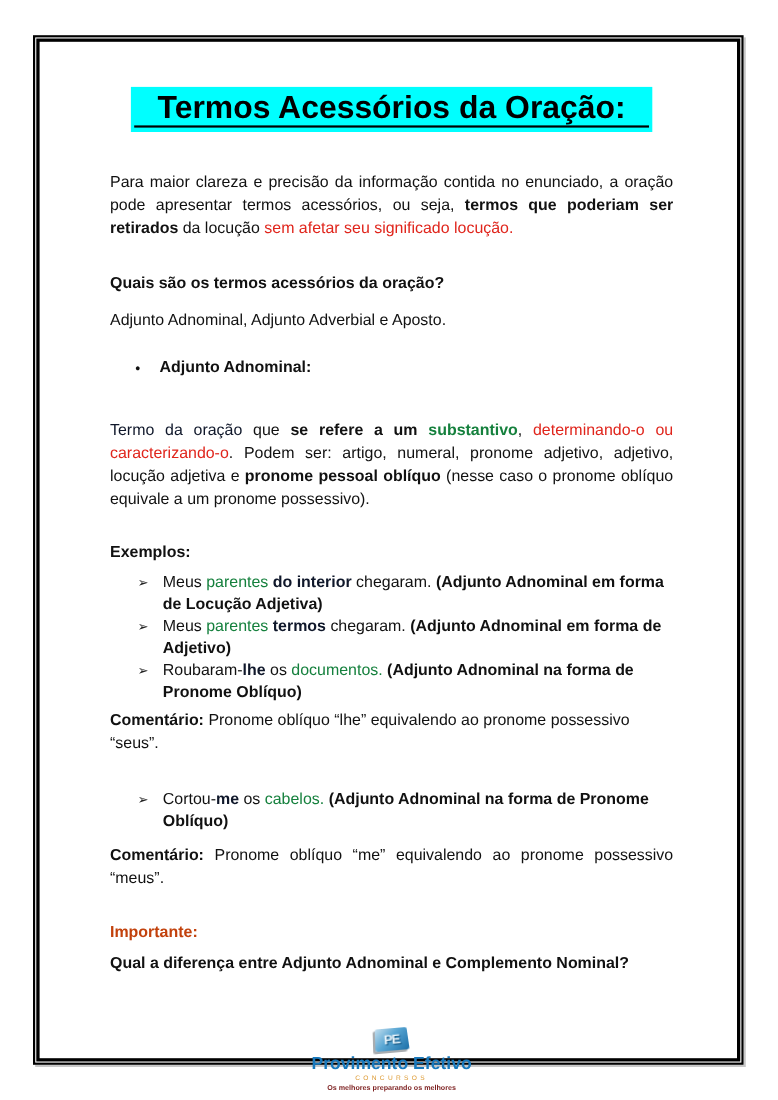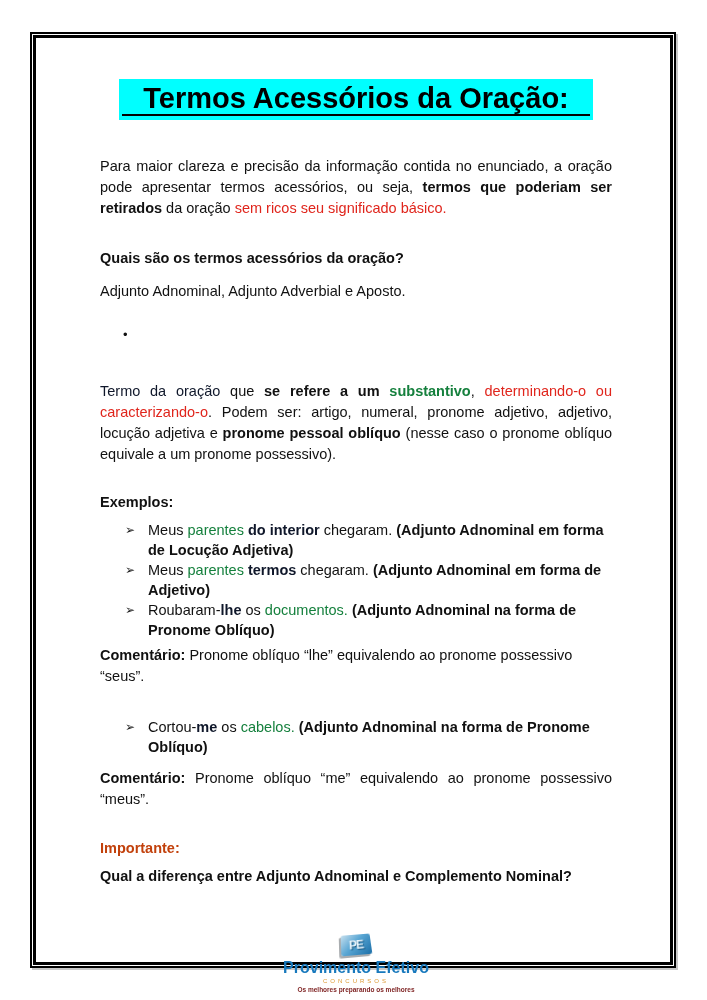--- a/index.html
+++ b/index.html
@@ -74,27 +74,28 @@
 <div class="frame">
   <div class="frame-inner"></div>
 </div>
 
 <div class="content">
 
   <div class="title-wrap">
     <span class="title">Termos Acessórios da Oração:</span>
   </div>
 
-  <p class="p-intro"><span class="run">Para maior clareza e precisão da informação contida no enunciado, a oração pode apresentar termos acessórios, ou seja, </span><span class="run b">termos que poderiam ser retirados</span><span class="run"> da oração </span><span class="run red">sem ricos seu significado básico.</span></p>
+  <p class="p-intro"><span class="run">Para maior clareza e precisão da informação contida no enunciado, a oração pode apresentar termos acessórios, ou seja, </span><span class="run b">termos que poderiam ser retirados</span><span class="run"> da locução </span><span class="run red">sem afetar seu significado locução.</span></p>
 
   <p class="q1 b">Quais são os termos acessórios da oração?</p>
   <p class="a1">Adjunto Adnominal, Adjunto Adverbial e Aposto.</p>
 
   <div class="bullet-line">
     <span class="marker">•</span>
+    <span class="b">Adjunto Adnominal:</span>
   </div>
 
   <p class="p-def"><span class="run blue">Termo da oração</span><span class="run"> que </span><span class="run b">se refere a um </span><span class="run green b">substantivo</span><span class="run">, </span><span class="run red">determinando-o ou caracterizando-o</span><span class="run">. Podem ser: artigo, numeral, pronome adjetivo, adjetivo, locução adjetiva e </span><span class="run b">pronome pessoal oblíquo</span><span class="run"> (nesse caso o pronome oblíquo equivale a um pronome possessivo).</span></p>
 
   <p class="h-ex b">Exemplos:</p>
 
   <div class="ex-list">
     <div class="ex-item">
       <span class="marker">➢</span>
       <span class="itext"><span class="run">Meus </span><span class="run green">parentes</span><span class="run"> </span><span class="run blue b">do interior</span><span class="run"> chegaram. </span><span class="run b">(Adjunto Adnominal em forma de Locução Adjetiva)</span></span>

